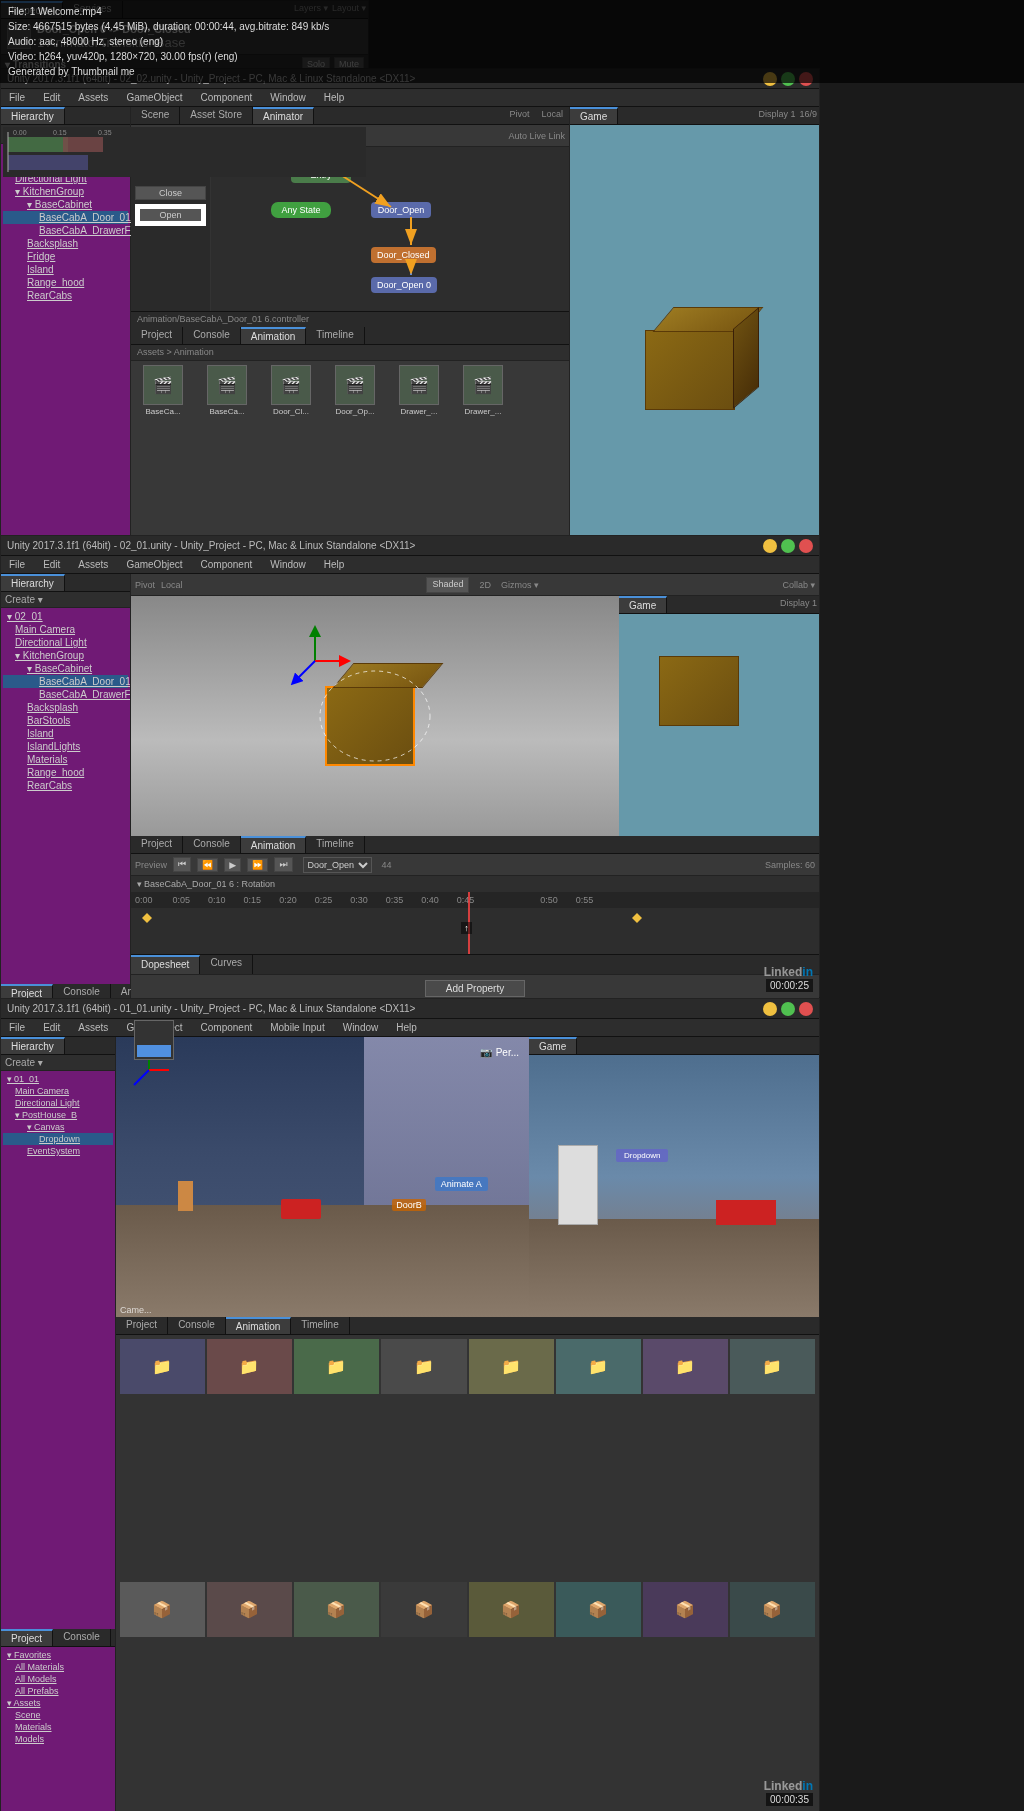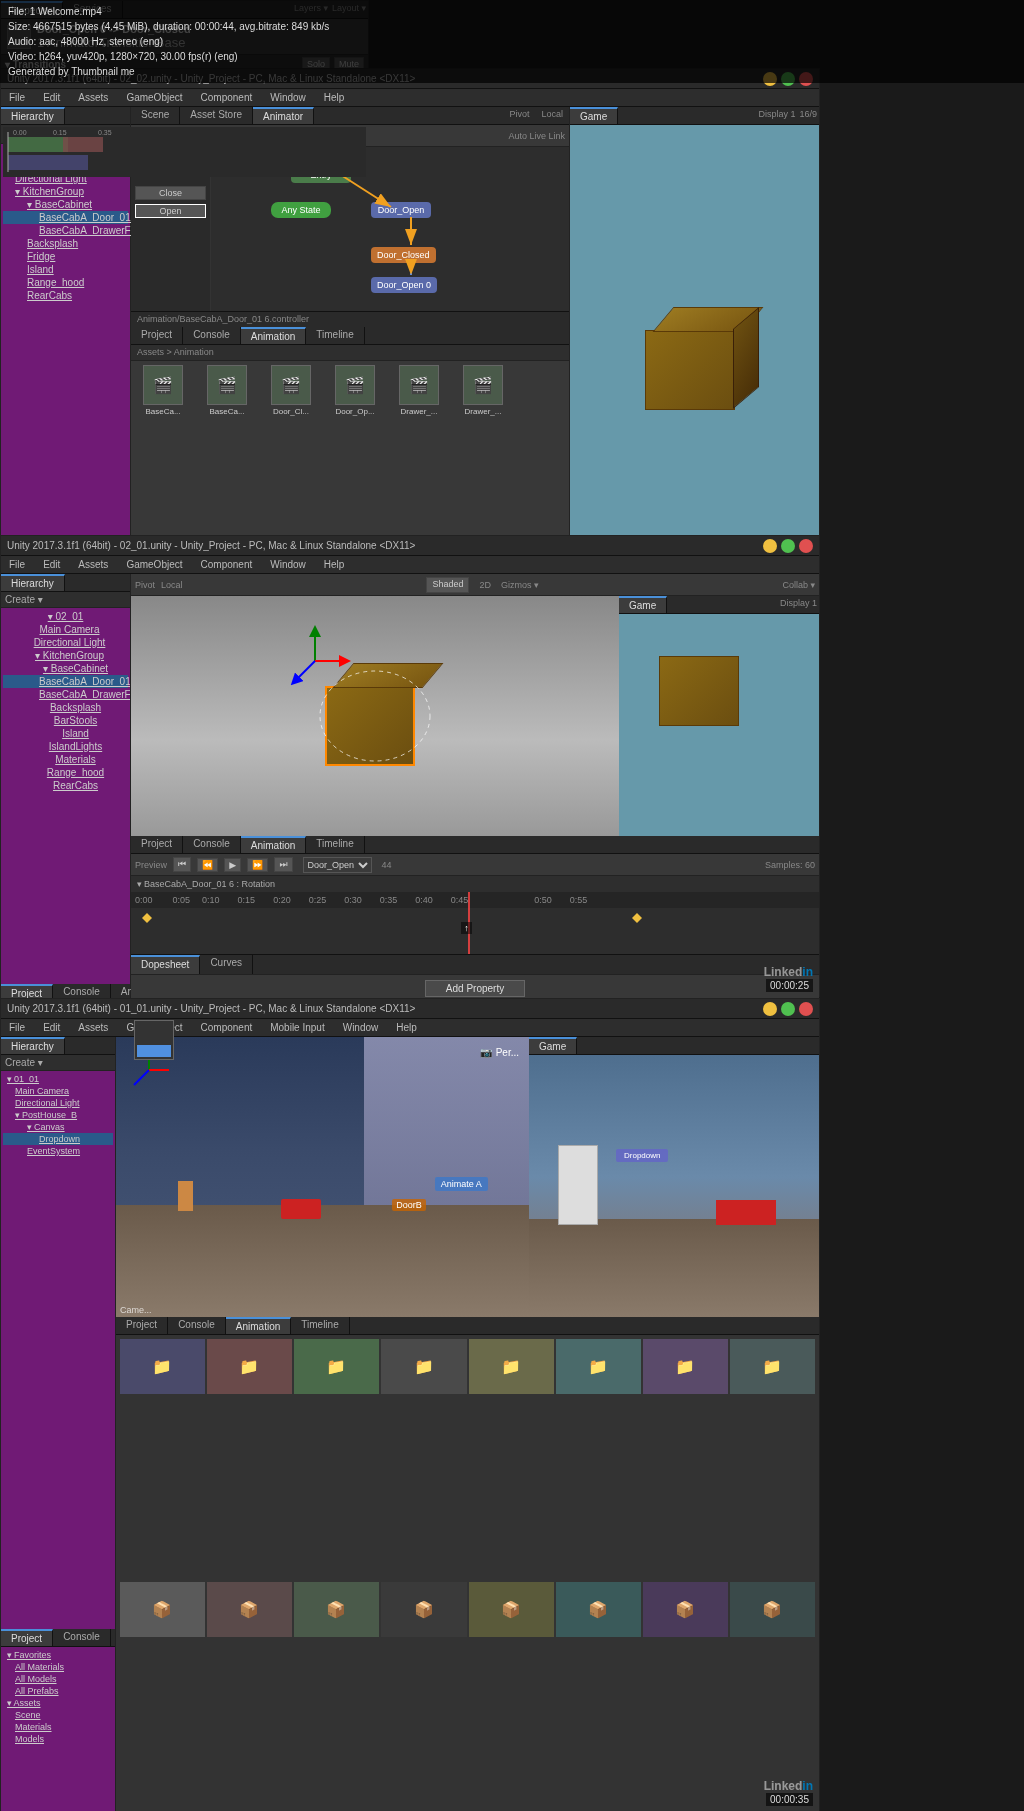--- a/index.html
+++ b/index.html
@@ -431,21 +431,21 @@
           <span style="font-size:9px; color:#888;">Auto Live Link</span>
         </div>
         <div class="animator-view" style="flex:1; position:relative;">
 
           <div style="position:absolute; left:0; top:0; width:80px; height:100%; background:#2a2a2a; border-right:1px solid #333;">
             <div style="padding:2px 4px; font-size:9px; color:#888; border-bottom:1px solid #333;">▾ Base Layer</div>
             <div style="padding:2px 4px; font-size:9px; color:#ccc; cursor:pointer;">Base Layer</div>
 
             <div style="padding:10px 4px; display:flex; flex-direction:column; gap:4px;">
               <button style="background:#555; border:1px solid #444; color:#ccc; font-size:9px; padding:1px 6px; cursor:pointer;">Close</button>
-              <button style="background:#555; border:1px solid #ffffff; color:#ccc; font-size:9px; padding:1px 6px; cursor:pointer;">Open</button>
+              <button style="background:#555; border:5px solid #ffffff; color:#ccc; font-size:9px; padding:1px 6px; cursor:pointer;">Open</button>
             </div>
           </div>
 
           <div style="position:absolute; left:80px; top:0; right:0; bottom:0; overflow:hidden;">
 
             <div class="anim-node node-entry" style="left:80px; top:20px;">Entry</div>
 
             <div class="anim-node node-green" style="left:60px; top:55px; position:absolute;">Any State</div>
 
             <div class="anim-node node-state" style="left:160px; top:55px; position:absolute; background:#5a6aaa;">Door_Open</div>
@@ -642,21 +642,21 @@
 
   <div style="display:flex; height:428px;">
 
     <div style="width:130px; display:flex; flex-direction:column; border-right:1px solid #222;">
       <div class="tab-bar">
         <div class="tab active">Hierarchy</div>
       </div>
       <div style="display:flex; align-items:center; padding:2px 4px; background:#2e2e2e; border-bottom:1px solid #222;">
         <span style="font-size:10px; color:#aaa;">Create ▾</span>
       </div>
-      <div class="hierarchy" style="flex:1; overflow:hidden;text-align:center;">
+      <div class="hierarchy" style="flex:1; overflow:hidden;">
         <div class="hier-item">▾ 02_01</div>
         <div class="hier-item hier-indent">Main Camera</div>
         <div class="hier-item hier-indent">Directional Light</div>
         <div class="hier-item hier-indent">▾ KitchenGroup</div>
         <div class="hier-item hier-indent2">▾ BaseCabinet</div>
         <div class="hier-item hier-indent3 selected">BaseCabA_Door_01 6</div>
         <div class="hier-item hier-indent3">BaseCabA_DrawerFront_d</div>
         <div class="hier-item hier-indent2">Backsplash</div>
         <div class="hier-item hier-indent2">BarStools</div>
         <div class="hier-item hier-indent2">Island</div>
@@ -758,21 +758,21 @@
         </div>
 
         <div style="height:16px; background:#2e2e2e; font-size:9px; color:#aaa; padding:2px 6px; display:flex; align-items:center;">
           <span>▾ BaseCabA_Door_01 6 : Rotation</span>
         </div>
 
         <div style="flex:1; background:#2d2d2d; position:relative; overflow:hidden;">
 
           <div class="timeline-ruler">
             <span style="margin-right:20px;">0:00</span>
-            <span style="margin-right:12px;">0:05</span>
+            <span style="margin-right:18px;">0:05</span>
             <span style="margin-right:18px;">0:10</span>
             <span style="margin-right:18px;">0:15</span>
             <span style="margin-right:18px;">0:20</span>
             <span style="margin-right:18px;">0:25</span>
             <span style="margin-right:18px;">0:30</span>
             <span style="margin-right:18px;">0:35</span>
             <span style="margin-right:18px;">0:40</span>
             <span style="margin-right:18px;">0:45</span>
             <span style="margin-right:18px;margin-left:48px;">0:50</span>
             <span>0:55</span>

